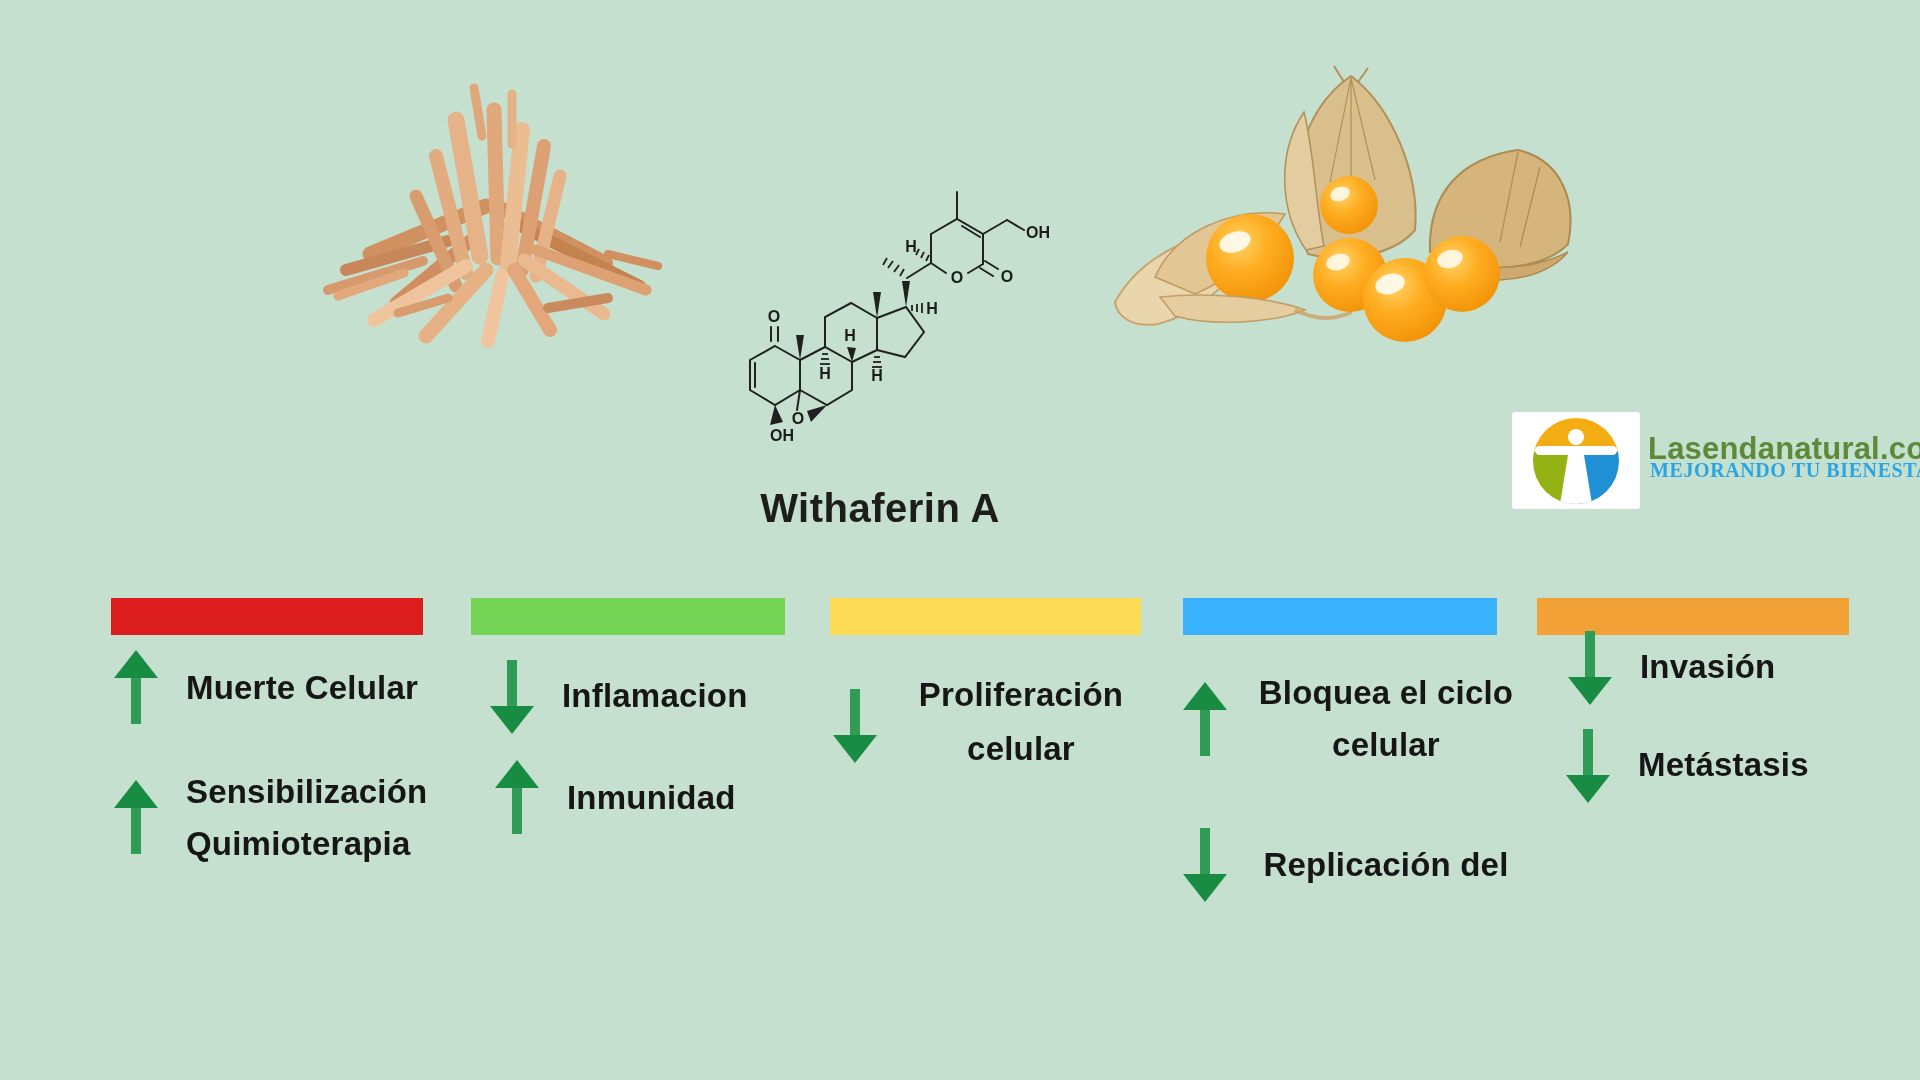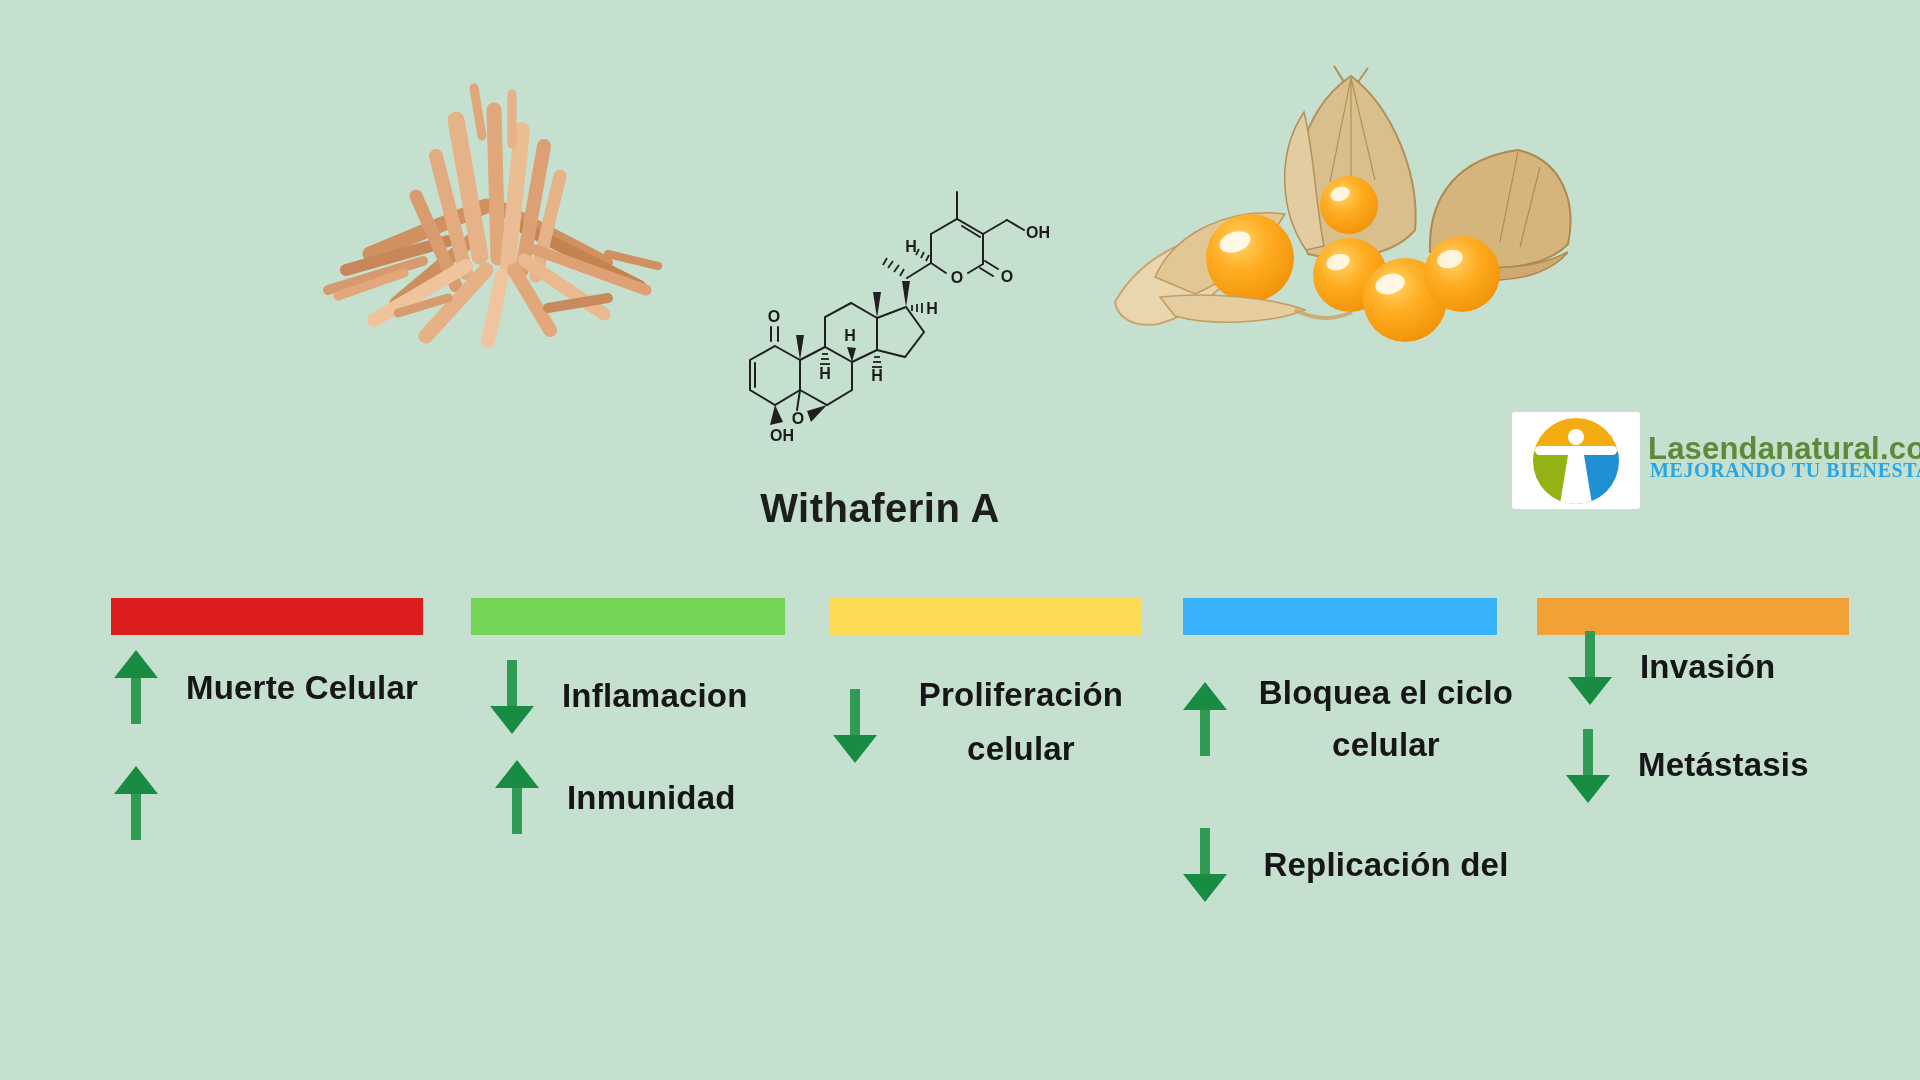--- a/index.html
+++ b/index.html
@@ -222,20 +222,24 @@
     <rect x="17" y="24" width="10" height="50" fill="#2f9b55"></rect>
     <polygon points="22,0 44,28 0,28" fill="#178c42"></polygon>
   </svg>
   <div class="txt">Muerte Celular</div>
 </div>
 <div class="item" style="left:114px;top:766px">
   <svg class="arrow" width="44" height="76" viewBox="0 0 44 76">
     <rect x="17" y="24" width="10" height="50" fill="#2f9b55"></rect>
     <polygon points="22,0 44,28 0,28" fill="#178c42"></polygon>
   </svg>
+  <div class="txt">
+    <div>Sensibilización</div>
+    <div>Quimioterapia</div>
+  </div>
 </div>
 
 <div class="item" style="left:490px;top:658px">
   <svg class="arrow" width="44" height="76" viewBox="0 0 44 76">
     <rect x="17" y="2" width="10" height="50" fill="#2f9b55"></rect>
     <polygon points="22,76 44,48 0,48" fill="#178c42"></polygon>
   </svg>
   <div class="txt">Inflamacion</div>
 </div>
 <div class="item" style="left:495px;top:760px">

